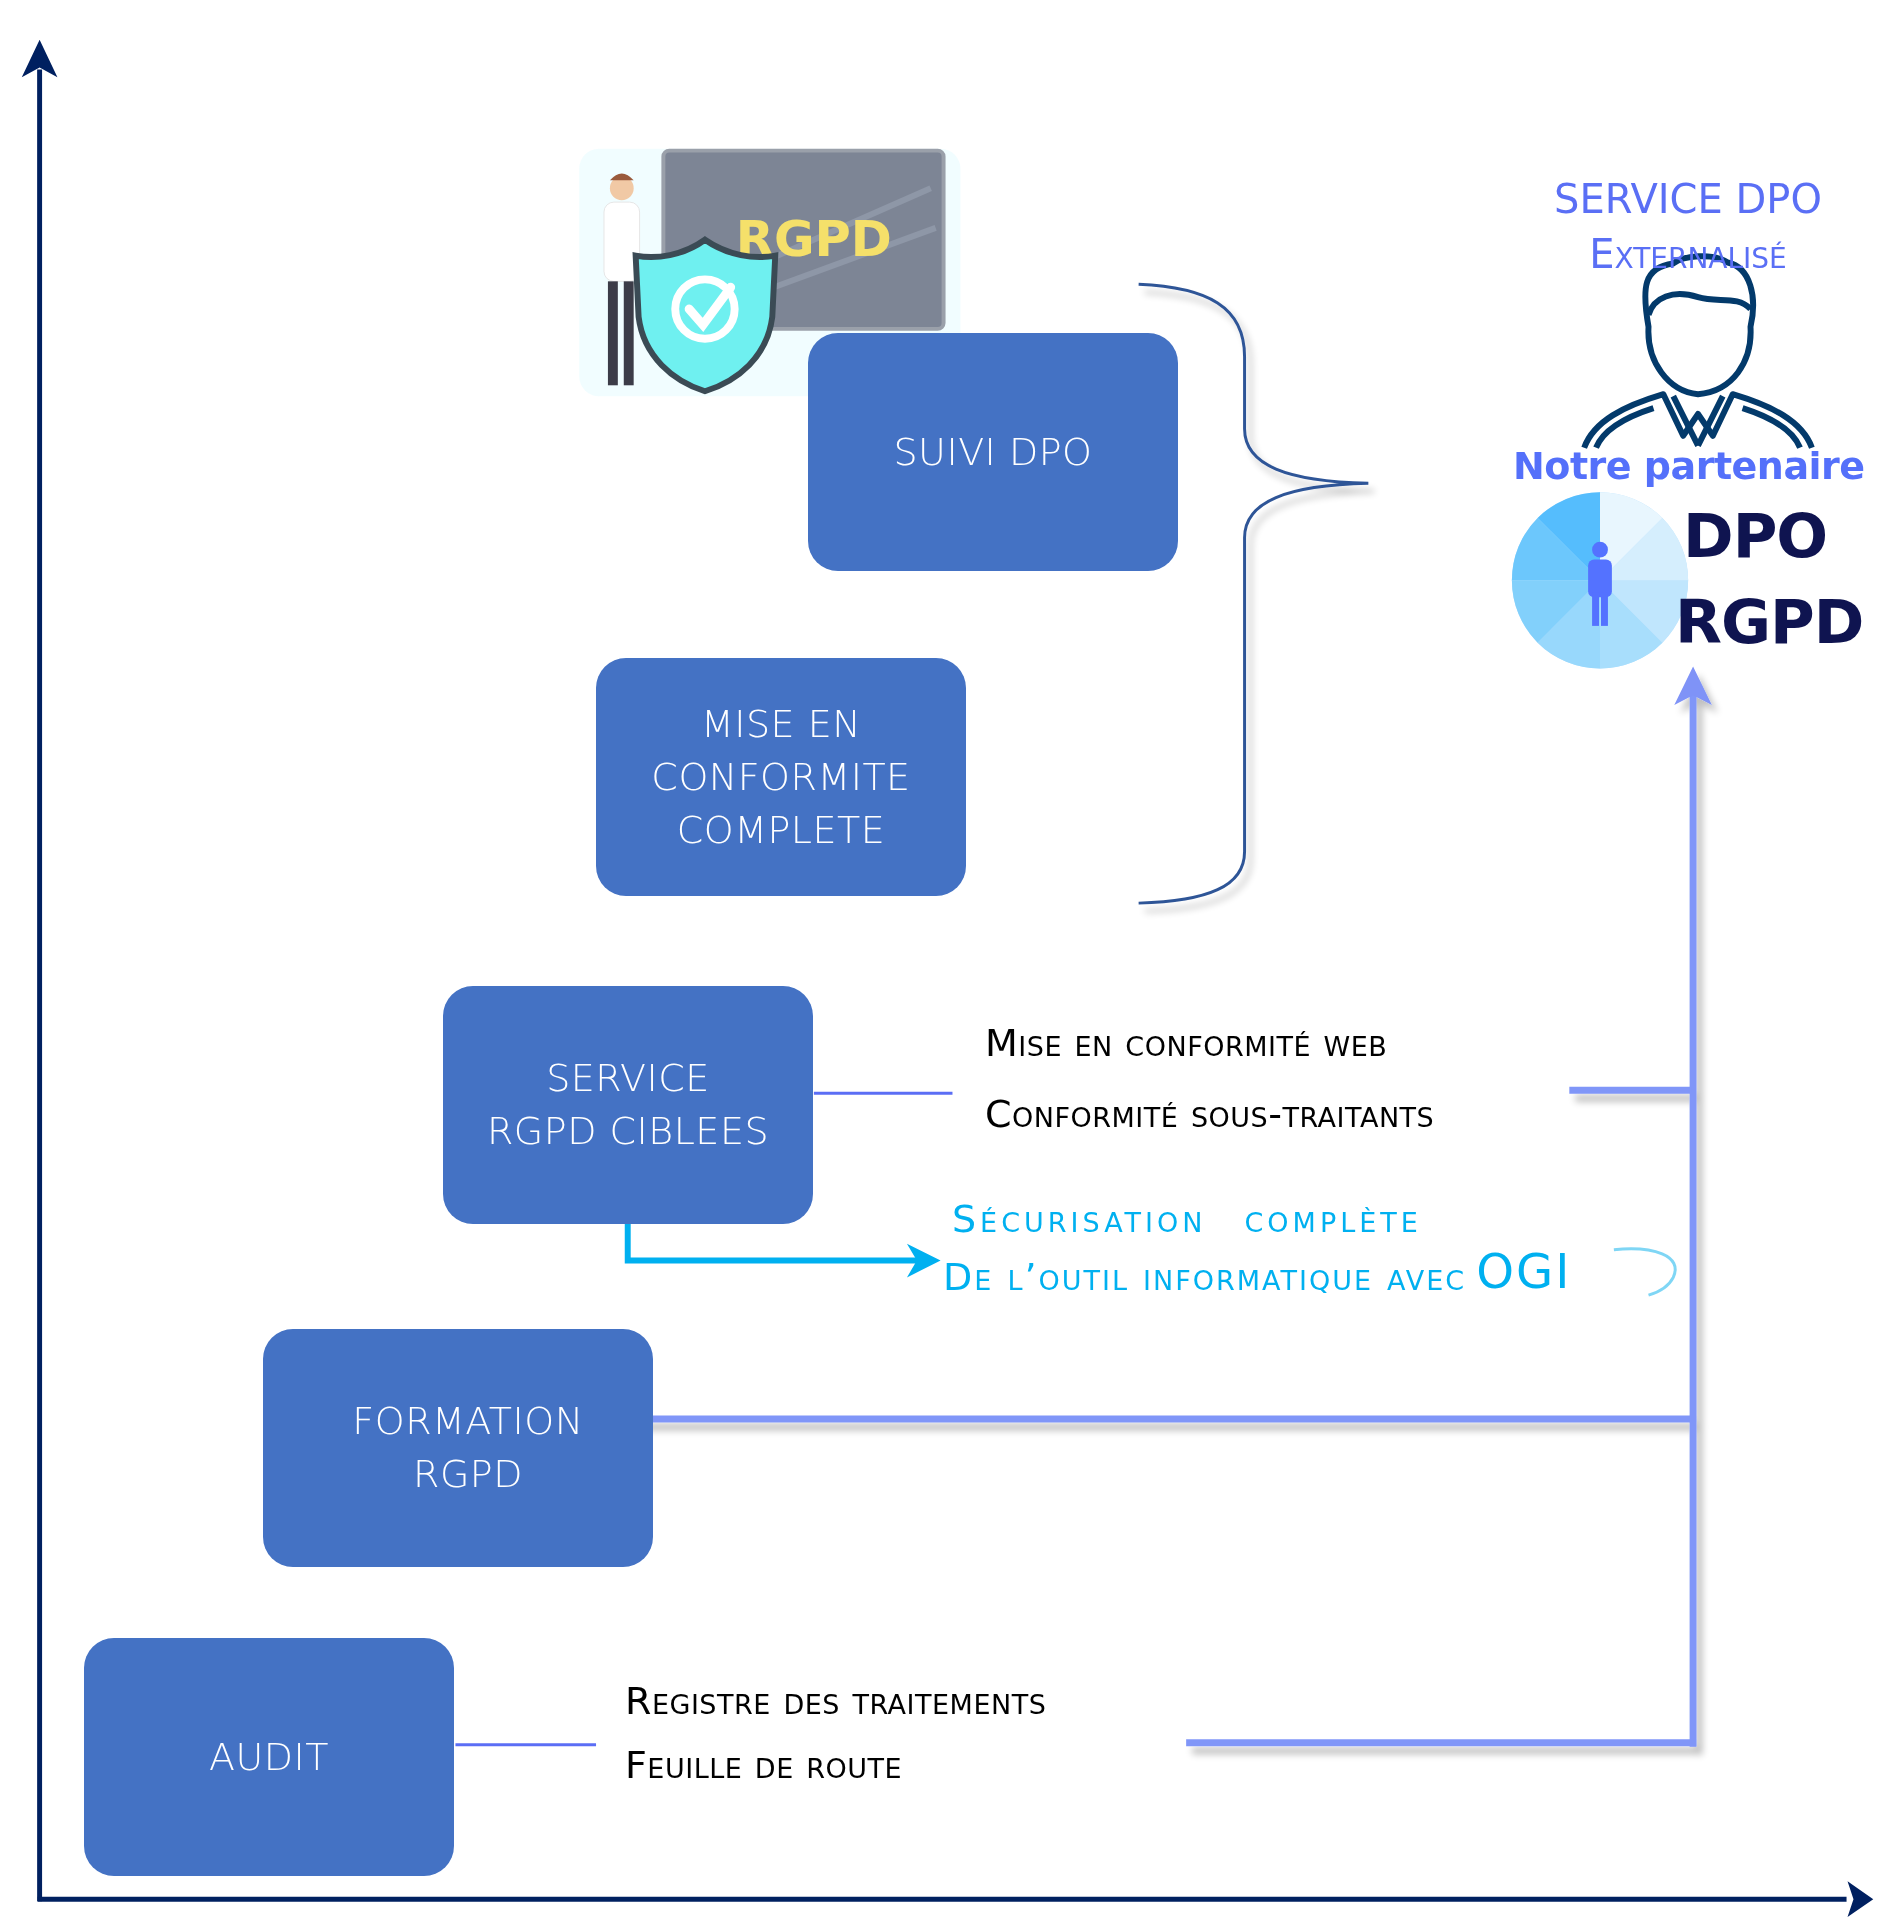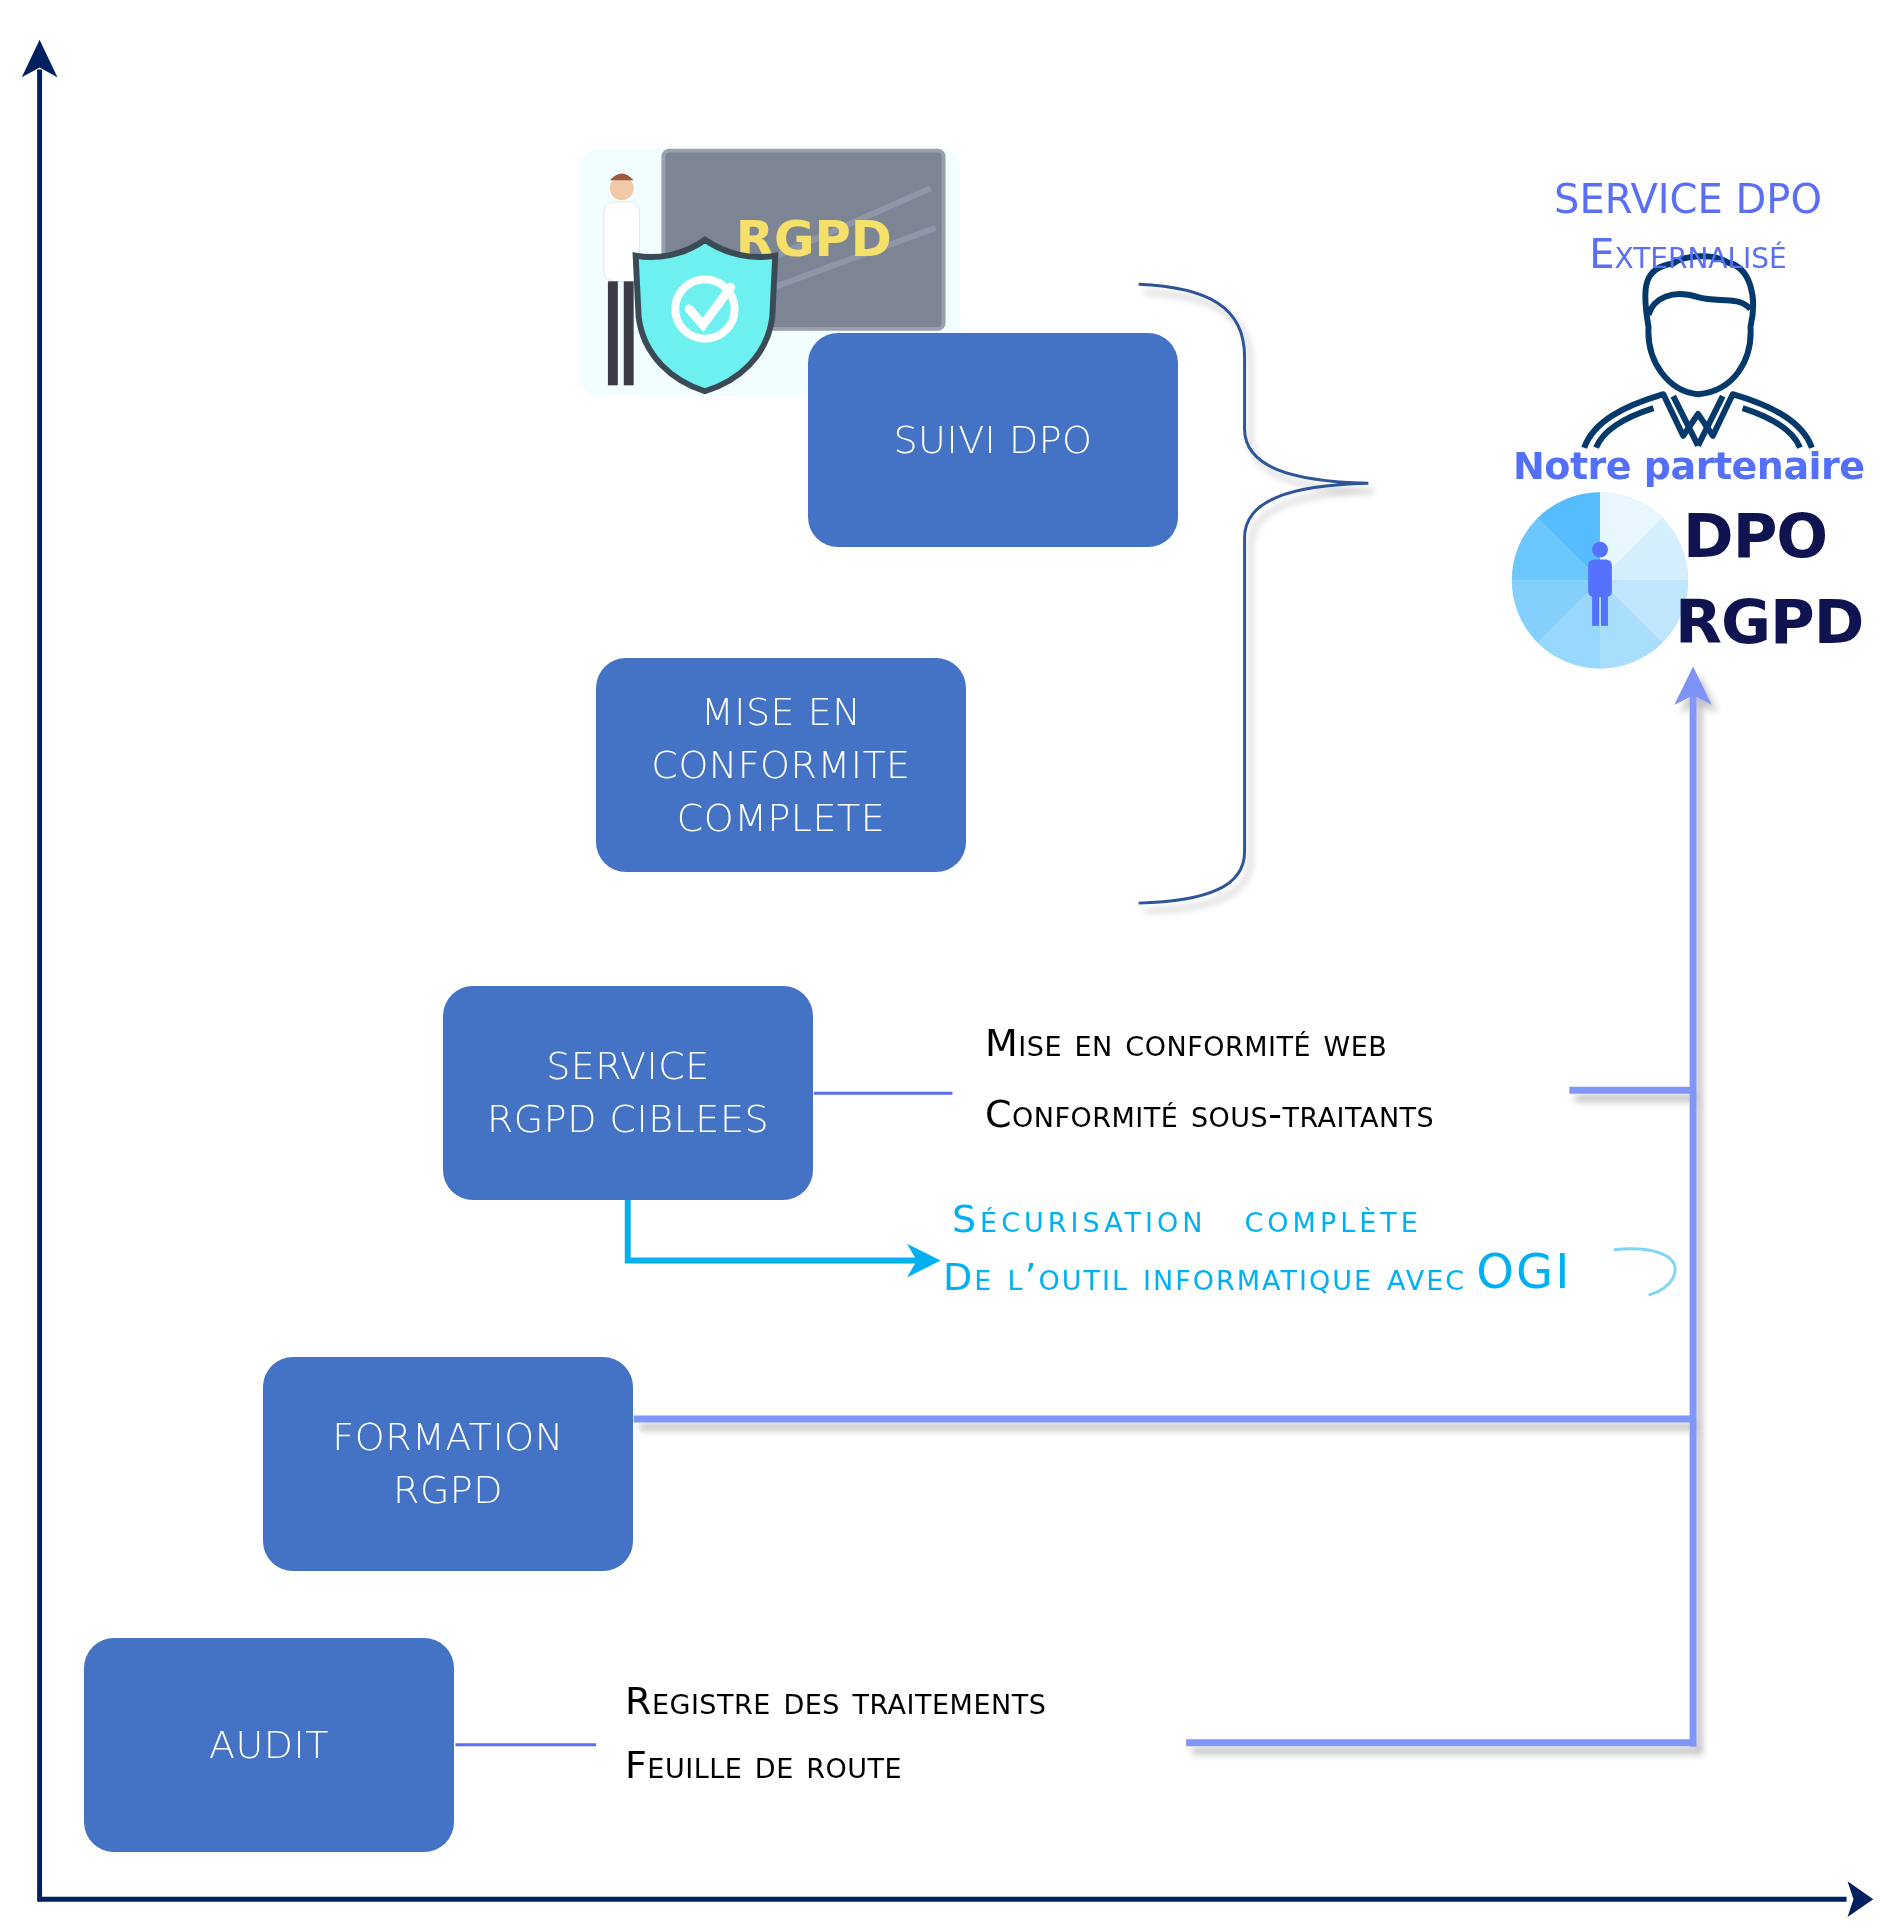--- a/index.html
+++ b/index.html
@@ -1,21 +1,21 @@
 <!DOCTYPE html>
 <html><head>
 <meta charset="utf-8">
 <style>
   html, body { margin: 0; padding: 0; background: #ffffff; }
   body { width: 1901px; height: 1930px; position: relative; overflow: hidden;
          font-family: "Liberation Sans", sans-serif; }
   .abs { position: absolute; }
   svg.layer { position: absolute; left: 0; top: 0; }
 
-  .box { position: absolute; width: 370px; height: 214px; background: #4472C4;
+  .box { position: absolute; width: 370px; height: 238px; background: #4472C4;
          border-radius: 30px; color: #ffffff; display: flex; flex-direction: column;
          align-items: center; justify-content: center; text-align: center;
          font-family: "DejaVu Sans", sans-serif; font-size: 38px; line-height: 53px;
          letter-spacing: 0.5px; font-weight: 300; }
   .box span { display: block; }
 
   .sc { font-family: "DejaVu Sans", sans-serif; font-variant: small-caps;
         font-size: 38px; color: #000000; white-space: nowrap; letter-spacing: 0.5px; }
   .sc.cyan { color: #00B0F0; letter-spacing: 2px; }
   .sc.cyan.wide { letter-spacing: 4px; word-spacing: 22px; }
@@ -123,21 +123,21 @@
 </div>
 <div class="box" style="left:596px; top:658px;">
   <span>MISE EN</span>
   <span>CONFORMITE</span>
   <span>COMPLETE</span>
 </div>
 <div class="box" style="left:443px; top:986px;">
   <span>SERVICE</span>
   <span>RGPD CIBLEES</span>
 </div>
-<div class="box" style="left:263px; top:1357px;">
+<div class="box" style="left:263px; top:1329px;padding-left:20px;">
   <span>FORMATION</span>
   <span>RGPD</span>
 </div>
 <div class="box" style="left:84px; top:1638px;">
   <span>AUDIT</span>
 </div>
 
 <div class="abs sc" style="left:625px; top:1679px;">Registre des traitements</div>
 <div class="abs sc" style="left:625px; top:1743px;">Feuille de route</div>
 

